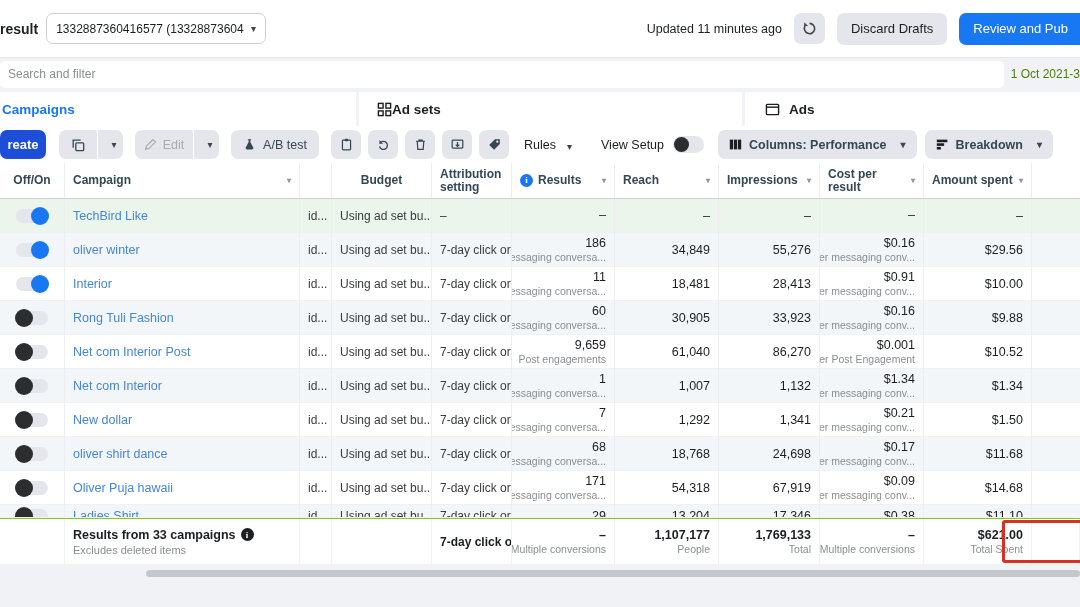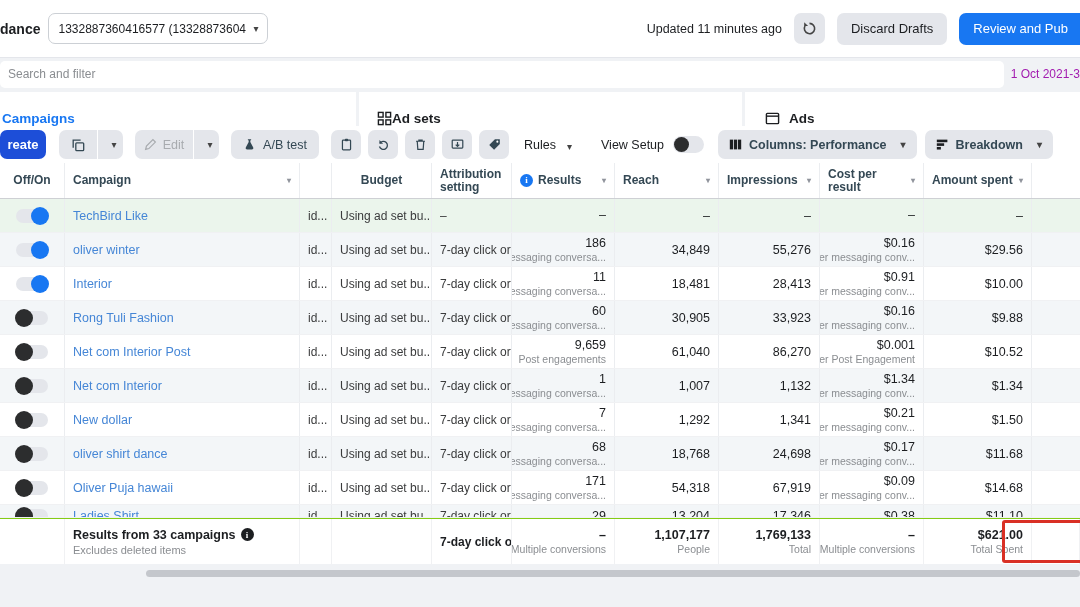--- a/index.html
+++ b/index.html
@@ -23,26 +23,26 @@
   .btn{height:32px;border-radius:7px;display:flex;align-items:center;justify-content:center;
     font-size:13px;font-weight:normal;padding:0 14px;cursor:pointer;white-space:nowrap;}
   .btn.gray{background:#e4e6eb;color:#1c1e21;margin-right:12px;}
   .btn.blue{background:#1877f2;color:#fff;margin-right:-8px;padding-right:20px;}
 
   
   .searchrow{position:absolute;top:58px;left:0;right:0;height:32px;background:#f0f2f5;
     display:flex;align-items:center;}
   .search-input{flex:1;height:27px;background:#fff;border-radius:5px;display:flex;
     align-items:center;padding:0 8px;font-size:12px;color:#8a8d91;}
-  .date-range{width:76px;font-size:12px;color:#a21caf;text-align:right;white-space:nowrap;
+  .date-range{width:76px;font-size:12px;color:#4d7c0f;text-align:right;white-space:nowrap;
     overflow:hidden;padding-left:4px;}
 
   
   .tabsrow{position:absolute;top:92px;left:0;right:0;height:34px;display:flex;gap:3px;}
-  .tab{background:#fff;display:flex;align-items:flex-end;font-size:13.5px;font-weight:bold;
+  .tab{background:#fff;display:flex;align-items:center;font-size:13.5px;font-weight:bold;
     cursor:pointer;}
   .tab.campaigns{width:356px;color:#1877f2;padding-left:2px;}
   .tab.adsets{width:383px;padding-left:18px;gap:0;color:#1c1e21;}
   .tab.ads{flex:1;padding-left:20px;gap:9px;color:#1c1e21;}
 
   
   .toolbar{position:absolute;top:126px;left:0;right:0;height:37px;background:#fff;
     display:flex;align-items:center;}
   .pill{background:#e4e6eb;height:29px;border-radius:7px;display:flex;align-items:center;
     justify-content:center;cursor:pointer;font-size:12.5px;color:#344854;}
@@ -118,21 +118,21 @@
   .redbox{position:absolute;left:1002px;top:1px;width:86px;height:43px;
     border:3px solid #d93025;border-radius:3px;pointer-events:none;}
 
   .hscroll{position:absolute;top:570px;left:146px;right:0;height:7px;background:#c4c7cc;
     border-radius:4px;cursor:pointer;}
 </style>
 </head>
 <body>
 
 <div class="topbar">
-  <span class="page-label">dance</span>
+  <span class="page-label">result</span>
   <div class="account-dd">
     <span class="txt">1332887360416577 (1332887360416...</span>
     <span class="caret">▾</span>
   </div>
   <div class="top-spacer"></div>
   <span class="updated">Updated 11 minutes ago</span>
   <div class="iconbtn">
     <span>
       <svg width="15" height="15" viewBox="0 0 16 16">
           <path d="M8 2.5a5.5 5.5 0 1 1-4.8 2.8" fill="none" stroke="#444" stroke-width="1.7"></path>

